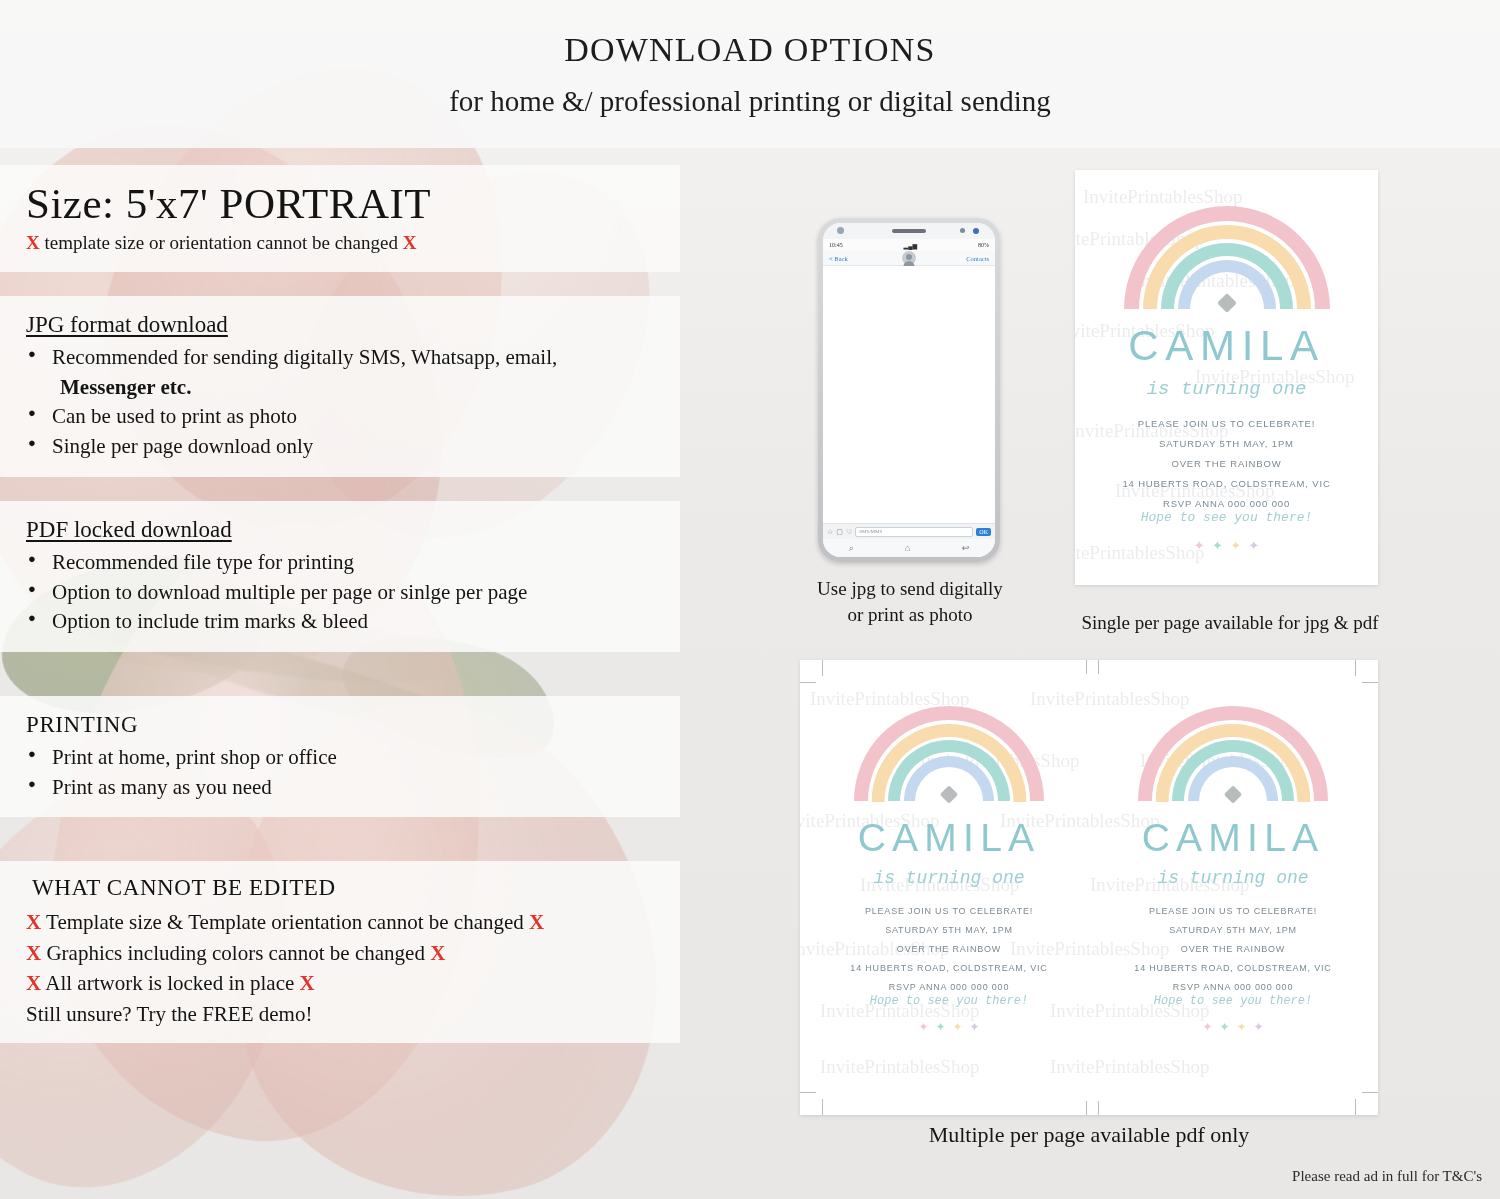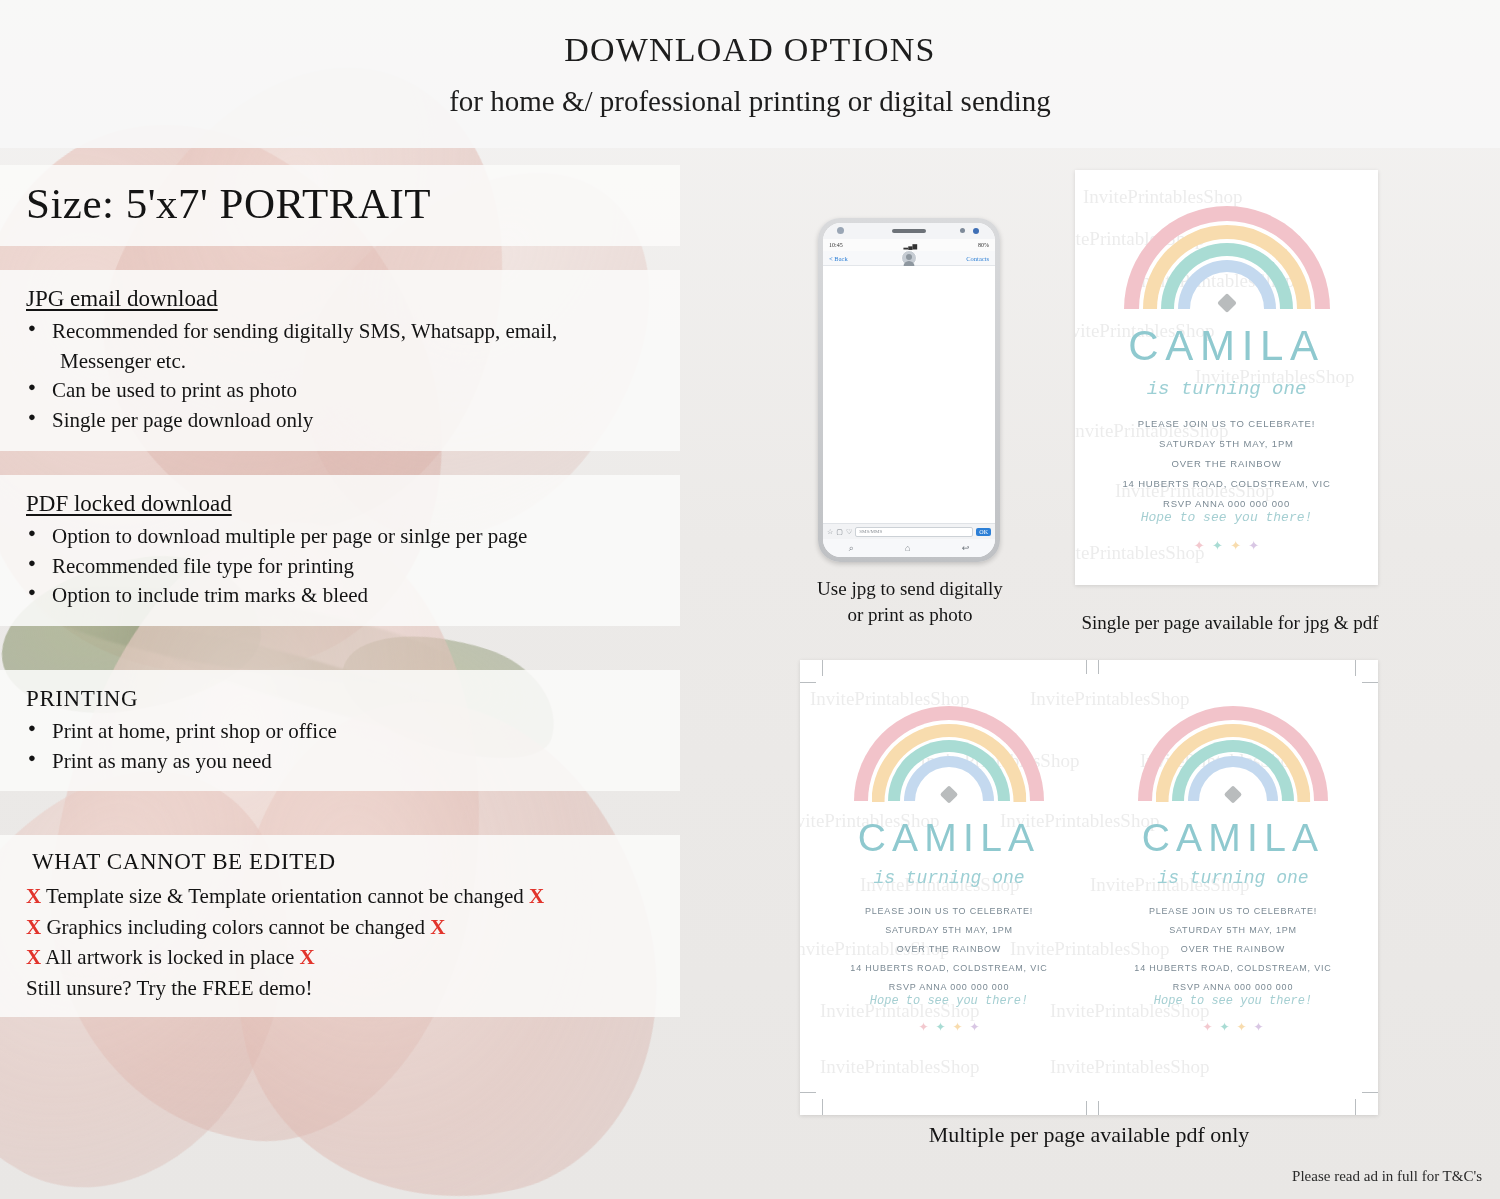--- a/index.html
+++ b/index.html
@@ -61,21 +61,21 @@
 
   .size-line { font-size: 43px; letter-spacing: .5px; color: #141414; margin: 4px 0 4px 0; }
   .size-note { font-size: 19px; color: #171717; margin: 0 0 4px 0; }
   .xmark { color: #e2342c; font-weight: 700; }
 
   .sec-head { font-size: 23px; color: #131313; text-decoration: underline; text-underline-offset: 3px; margin: 6px 0 6px 0; }
   .sec-head.plain { text-decoration: none; letter-spacing: .6px; }
   ul.bullets { list-style: none; margin: 0; padding: 0; }
   ul.bullets li { font-size: 21px; color: #141414; line-height: 1.32; padding-left: 26px; position: relative; margin-bottom: 2px; }
   ul.bullets li::before { content: "●"; position: absolute; left: 2px; top: 0px; font-size: 13px; line-height: 1.6; color: #141414; }
-  ul.bullets li.cont { padding-left: 34px; }
+  ul.bullets li.cont { padding-left: 34px; font-weight: bold; }
   ul.bullets li.cont::before { content: ""; }
 
   .cannot-line { font-size: 21px; color: #141414; line-height: 1.45; }
   .cannot-head { font-size: 23px; letter-spacing: .6px; color: #131313; margin: 4px 0 6px 6px; }
 
   
   .phone-wrap { position: absolute; left: 818px; top: 218px; width: 182px; }
   .phone {
     width: 182px; height: 344px; border-radius: 22px;
     background: linear-gradient(180deg,#d9dadc,#bfc1c4);
@@ -146,41 +146,46 @@
 
 <div class="header-band">
   <div class="h-title">DOWNLOAD OPTIONS</div>
   <div class="h-sub">for home &amp;/ professional printing or digital sending</div>
 </div>
 
 <div class="col-left">
 
   <div class="block">
     <div class="size-line">Size: 5'x7' PORTRAIT</div>
+    <div class="size-note">
+      <span class="xmark">X</span>
+      <span>template size or orientation cannot be changed</span>
+      <span class="xmark">X</span>
+    </div>
   </div>
 
   <div class="spacer"></div>
 
   <div class="block">
-    <div class="sec-head">JPG email download</div>
+    <div class="sec-head">JPG format download</div>
     <ul class="bullets">
       <li>Recommended for sending digitally SMS, Whatsapp, email,</li>
       <li class="cont">Messenger etc.</li>
       <li>Can be used to print as photo</li>
       <li>Single per page download only</li>
     </ul>
   </div>
 
   <div class="spacer"></div>
 
   <div class="block">
     <div class="sec-head">PDF locked download</div>
     <ul class="bullets">
+      <li>Recommended file type for printing</li>
       <li>Option to download multiple per page or sinlge per page</li>
-      <li>Recommended file type for printing</li>
       <li>Option to include trim marks &amp; bleed</li>
     </ul>
   </div>
 
   <div class="spacer" style="height:44px"></div>
 
   <div class="block">
     <div class="sec-head plain">PRINTING</div>
     <ul class="bullets">
       <li>Print at home, print shop or office</li>

